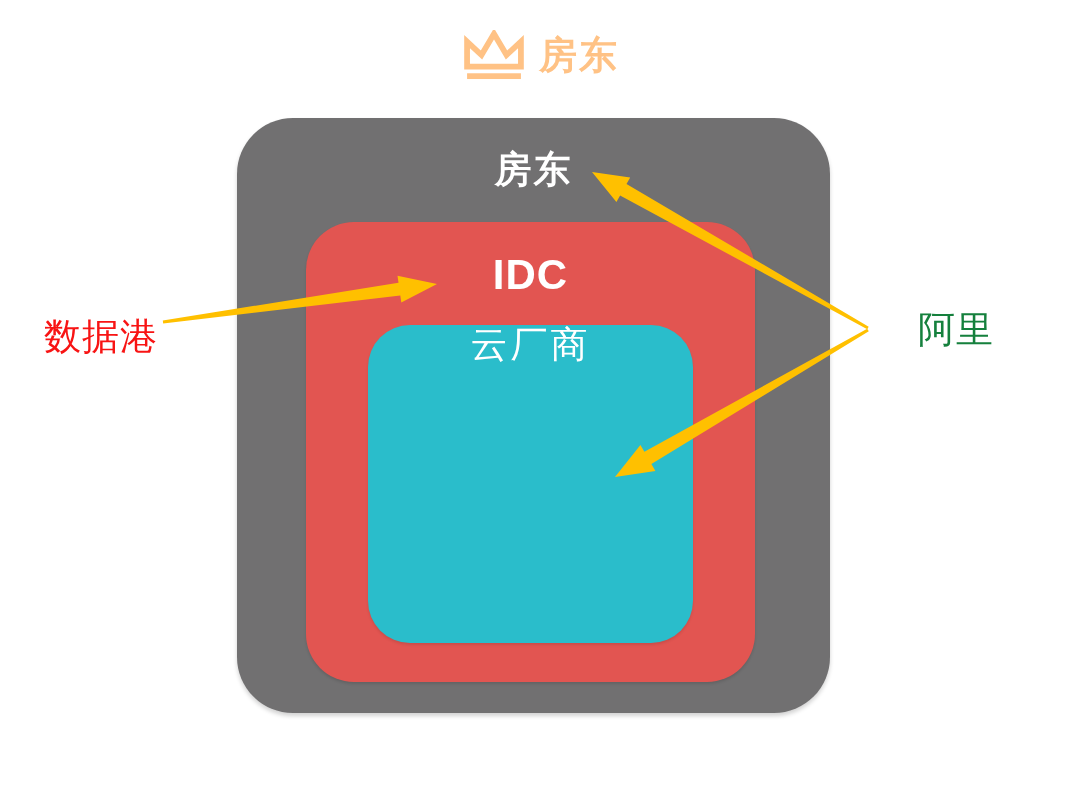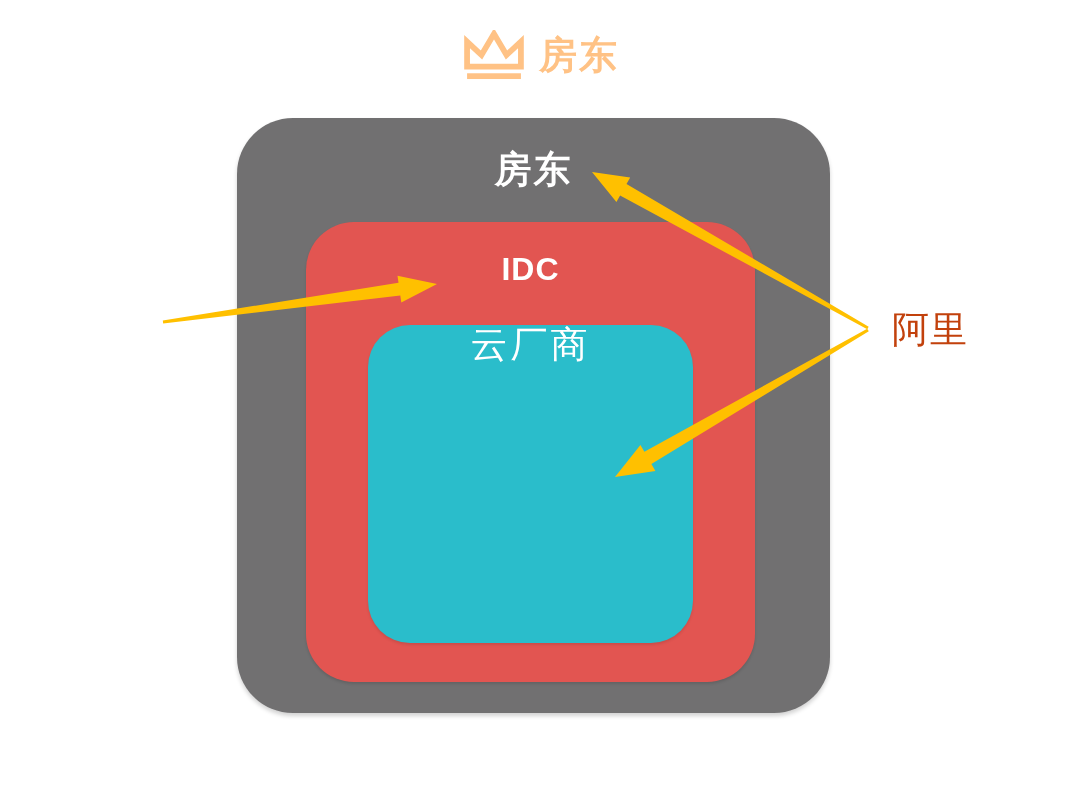--- a/index.html
+++ b/index.html
@@ -65,21 +65,21 @@
     border-radius: 48px;
     box-shadow: 0 2px 3px rgba(0,0,0,0.12);
   }
   .middle-box-label {
     position: absolute;
     top: 30px;
     left: 0;
     width: 100%;
     text-align: center;
     color: #ffffff;
-    font-size: 32px;
+    font-size: 42px;
     font-weight: bold;
     line-height: 1.1;
     letter-spacing: 1px;
   }
   .inner-box {
     position: absolute;
     left: 62px;
     top: 103px;
     width: 325px;
     height: 318px;
@@ -135,22 +135,23 @@
 
     <div class="middle-box" style="background-color: rgb(226, 85, 81);">
       <div class="middle-box-label">IDC</div>
 
       <div class="inner-box" style="background-color: rgb(42, 189, 203);">
         <div class="inner-box-label">云厂商</div>
       </div>
     </div>
   </div>
 
+  <div class="annotation annotation-left" style="color: rgb(248, 20, 20);">数据港</div>
 
-  <div class="annotation annotation-right" style="color: #c2410c;">阿里</div>
+  <div class="annotation annotation-right" style="color: #15803d; margin-left: 26px;">阿里</div>
 
   <svg class="arrows-overlay" viewBox="0 0 1080 807">
 
     <polygon points="163.2,323.5 400.3,295.6 401.3,302.6 437,284 397.5,275.8 398.5,282.8 162.8,320.5" fill="#FFC000"></polygon>
 
     <polygon points="868.7,326.7 626.5,184.0 630.2,177.5 592,172 616.4,201.9 620.1,195.4 867.3,329.3" fill="#FFC000"></polygon>
 
     <polygon points="867.2,328.7 644.4,451.8 640.4,444.9 615,477 655.4,470.9 651.4,464.0 868.8,331.3" fill="#FFC000"></polygon>
   </svg>
 

